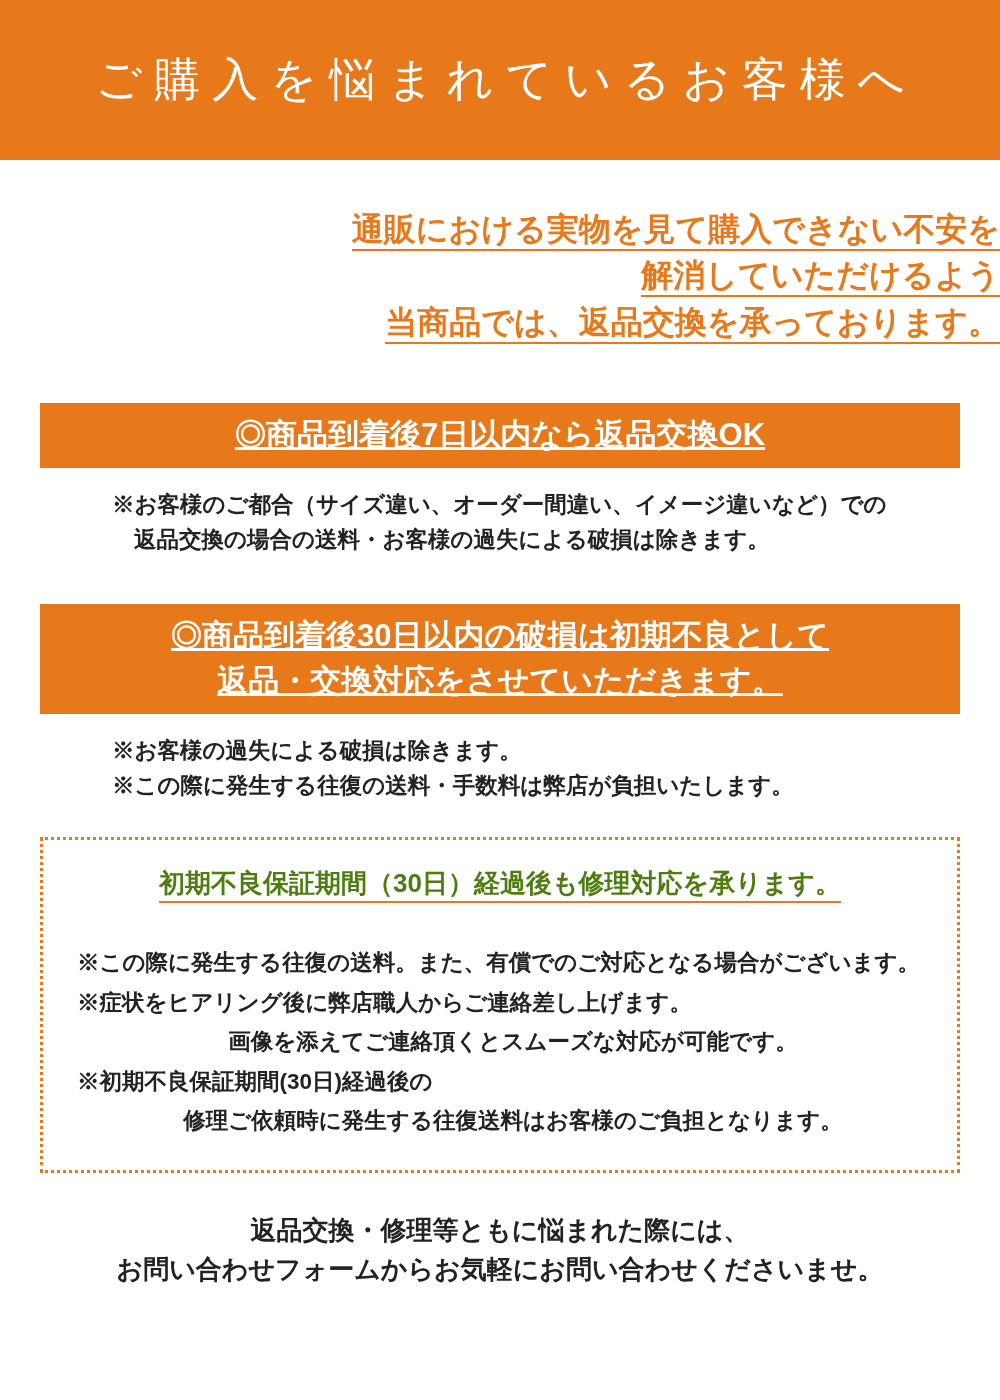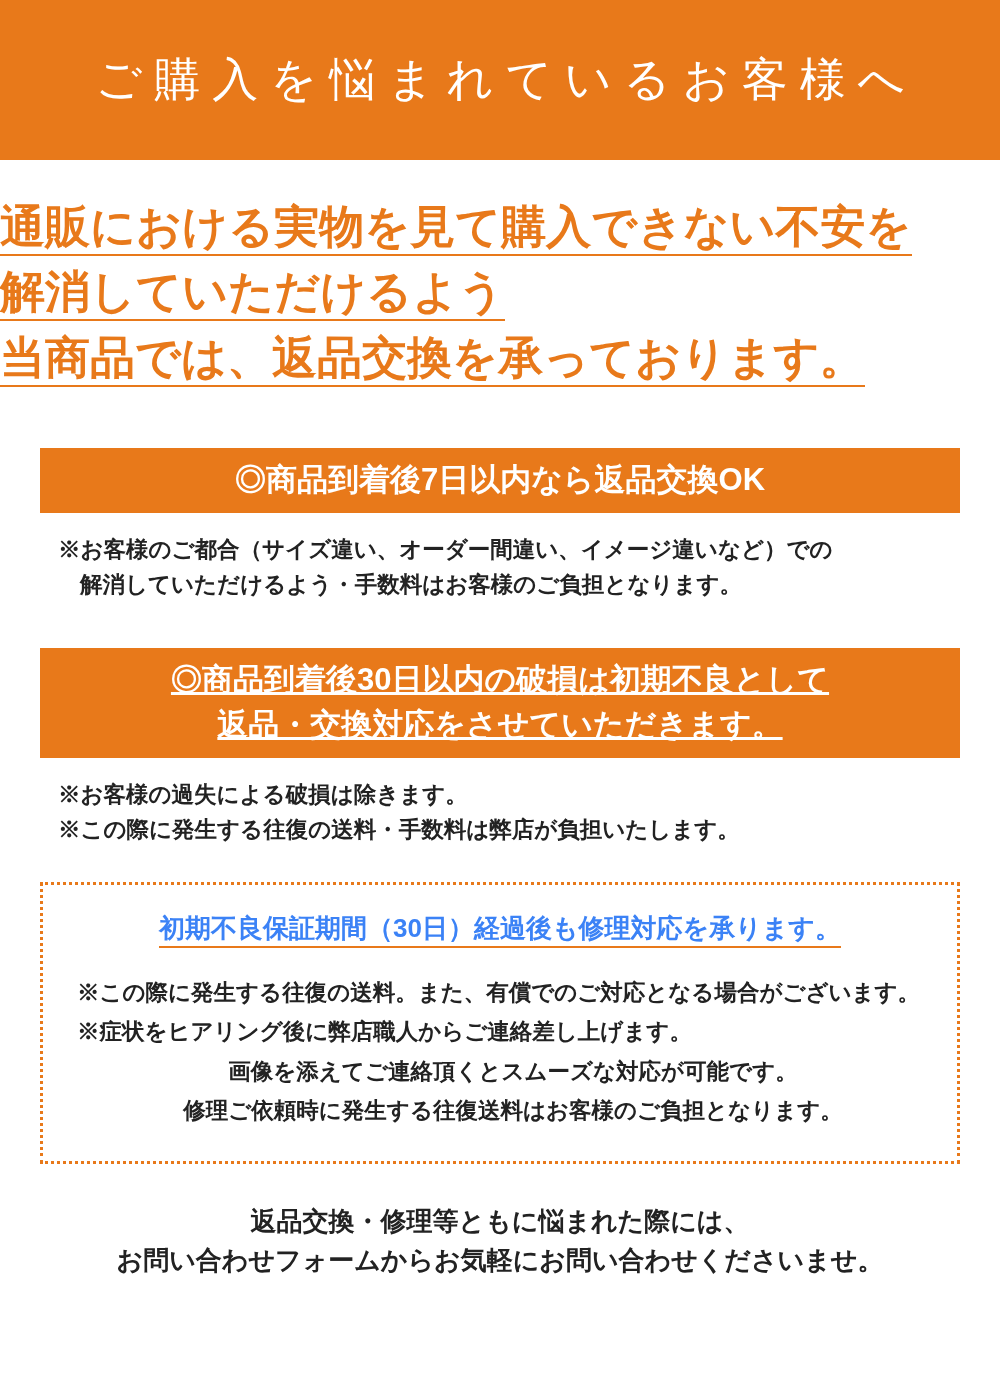--- a/index.html
+++ b/index.html
@@ -33,74 +33,74 @@
     color: #ffffff;
     font-size: 46px;
     letter-spacing: 12px;
     font-weight: 400;
     font-family: "Liberation Serif", serif;
     text-indent: 12px;
   }
 
   
   .lead {
-    margin-top: 34px;
-    text-align: left;
+    margin-top: 46px;
+    text-align: right;
     color: #e8791a;
     font-weight: bold;
-    font-size: 45px;
+    font-size: 32px;
     line-height: 1.45;
   }
   .lead .u {
     border-bottom: 2px solid #e8791a;
     padding-bottom: 2px;
   }
 
   
   .bar {
     background: #e8791a;
     color: #ffffff;
     font-weight: bold;
     text-align: center;
     font-size: 31px;
     line-height: 1.45;
     padding: 10px 10px;
     margin: 0 40px;
     box-sizing: border-box;
   }
-  .bar.bar1 { margin-top: 58px; }
+  .bar.bar1 { margin-top: 58px; text-decoration: underline; }
   .bar.bar2 { margin-top: 46px; text-decoration: underline; }
 
   
   .notes {
-    margin: 20px 78px 0 58px;
+    margin: 20px 78px 0 112px;
     font-size: 22.5px;
     line-height: 1.55;
     color: #222222;
     font-weight: 600;
   }
   .notes div { white-space: nowrap; }
   .notes .indent { padding-left: 22px; }
 
   
   .dotted-box {
     margin: 34px 40px 0 40px;
     border: 3px dotted #e8791a;
     padding: 26px 34px 30px 34px;
     box-sizing: border-box;
   }
   .dotted-title {
-    color: #3b82f6;
+    color: #4d7c0f;
     font-weight: bold;
     font-size: 26px;
     text-align: center;
     border-bottom: 2px solid #e8791a;
     display: inline-block;
     padding-bottom: 0;
-    margin-bottom: 25px;
+    margin-bottom: 40px;
   }
   .dotted-title-wrap { text-align: center; }
   .dotted-list div {
     font-size: 22.5px;
     line-height: 1.75;
     color: #222222;
     font-weight: 600;
     white-space: nowrap;
   }
   .dotted-list .indent { padding-left: 26px; text-align: center; }
@@ -127,41 +127,42 @@
   <div class="lead">
     <div><span class="u">通販における実物を見て購入できない不安を</span></div>
     <div><span class="u">解消していただけるよう</span></div>
     <div><span class="u">当商品では、返品交換を承っております。</span></div>
   </div>
 
   <div class="bar bar1">◎商品到着後7日以内なら返品交換OK</div>
 
   <div class="notes">
     <div>※お客様のご都合（サイズ違い、オーダー間違い、イメージ違いなど）での</div>
-    <div class="indent">解消していただけるよう・手数料はお客様のご負担となります。</div>
+    <div class="indent">返品交換の場合の送料・お客様の過失による破損は除きます。</div>
   </div>
 
   <div class="bar bar2">
     <div>◎商品到着後30日以内の破損は初期不良として</div>
     <div>返品・交換対応をさせていただきます。</div>
   </div>
 
   <div class="notes">
     <div>※お客様の過失による破損は除きます。</div>
     <div>※この際に発生する往復の送料・手数料は弊店が負担いたします。</div>
   </div>
 
   <div class="dotted-box">
     <div class="dotted-title-wrap">
       <div class="dotted-title">初期不良保証期間（30日）経過後も修理対応を承ります。</div>
     </div>
     <div class="dotted-list">
       <div>※この際に発生する往復の送料。また、有償でのご対応となる場合がございます。</div>
       <div>※症状をヒアリング後に弊店職人からご連絡差し上げます。</div>
       <div class="indent">画像を添えてご連絡頂くとスムーズな対応が可能です。</div>
+      <div>※初期不良保証期間(30日)経過後の</div>
       <div class="indent">修理ご依頼時に発生する往復送料はお客様のご負担となります。</div>
     </div>
   </div>
 
   <div class="footer">
     <div>返品交換・修理等ともに悩まれた際には、</div>
     <div>お問い合わせフォームからお気軽にお問い合わせくださいませ。</div>
   </div>
 
 </div>

